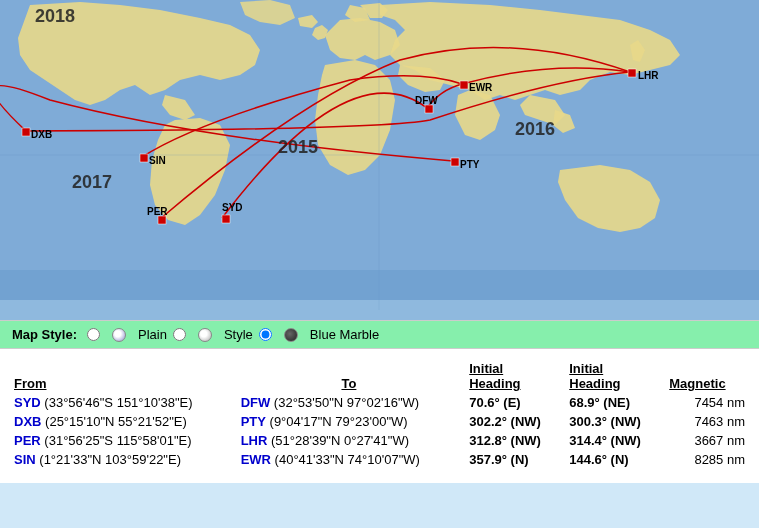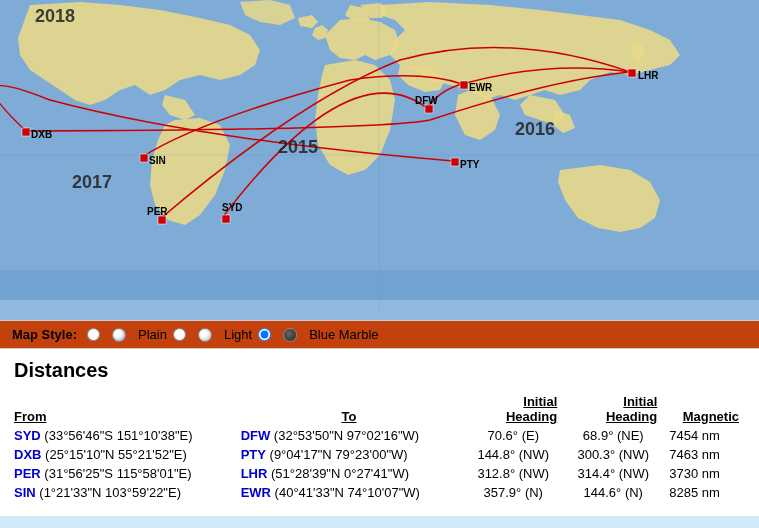--- a/index.html
+++ b/index.html
@@ -19,21 +19,21 @@
       background: linear-gradient(180deg, #b8d4f0 0%, #c8dff5 100%);
     }
 
     .map-svg {
       width: 100%;
       height: 100%;
     }
 
     
     .controls-bar {
-      background: #c2410c;
+      background: #86efac;
       border-top: 1px solid #ccc;
       border-bottom: 1px solid #ccc;
       padding: 6px 12px;
       display: flex;
       align-items: center;
       gap: 6px;
       font-size: 13px;
     }
     .controls-bar label {
       display: flex;
@@ -71,44 +71,46 @@
       font-weight: bold;
       color: #000;
       margin-bottom: 10px;
     }
     table {
       width: 100%;
       border-collapse: collapse;
       font-size: 13px;
     }
     th {
-      text-align: right;
+      text-align: left;
       font-weight: bold;
       text-decoration: underline;
       padding: 2px 6px;
       vertical-align: bottom;
     }
     th.col-from {
       text-align: left;
       padding-left: 0;
     }
     th.col-to {
       text-align: center;
     }
     td {
       padding: 2px 6px;
       vertical-align: top;
     }
     td.col-from {
       padding-left: 0;
     }
     td.col-numeric {
-      text-align: center;
+      text-align: left;
+      font-weight: bold;
     }
     td.col-distance {
+      text-align: right;
       padding-right: 0;
     }
     a {
       color: #0000cc;
       text-decoration: none;
     }
     .airport-code {
       font-weight: bold;
     }
   </style>
@@ -209,32 +211,31 @@
 
   <label>
     <input type="radio" name="mapstyle" value="plain" style="">
     <span class="globe-icon globe-icon-plain"></span>
     <span>Plain</span>
   </label>
 
   <label>
     <input type="radio" name="mapstyle" value="light" style="">
     <span class="globe-icon globe-icon-light"></span>
-    <span>Light</span>
+    <span>Style</span>
   </label>
 
   <label>
     <input type="radio" name="mapstyle" value="bluemarble" checked="" style="">
     <span class="globe-icon globe-icon-dark"></span>
     <span>Blue Marble</span>
   </label>
 </div>
 
 <div class="distances-section">
-  <div class="distances-title">Distances</div>
 
   <table>
     <thead>
       <tr>
         <th class="col-from">
           <span>From</span>
         </th>
         <th class="col-to">
           <span>To</span>
         </th>
@@ -267,36 +268,36 @@
   </tr>
         <tr>
     <td class="col-from">
       <a href="#" class="airport-code">DXB</a>
       <span> (25°15'10"N 55°21'52"E)</span>
     </td>
     <td class="col-to">
       <a href="#" class="airport-code">PTY</a>
       <span> (9°04'17"N 79°23'00"W)</span>
     </td>
-    <td class="col-numeric">144.8° (NW)</td>
+    <td class="col-numeric">302.2° (NW)</td>
     <td class="col-numeric">300.3° (NW)</td>
     <td class="col-distance">7463 nm</td>
   </tr>
         <tr>
     <td class="col-from">
       <a href="#" class="airport-code">PER</a>
       <span> (31°56'25"S 115°58'01"E)</span>
     </td>
     <td class="col-to">
       <a href="#" class="airport-code">LHR</a>
       <span> (51°28'39"N 0°27'41"W)</span>
     </td>
     <td class="col-numeric">312.8° (NW)</td>
     <td class="col-numeric">314.4° (NW)</td>
-    <td class="col-distance">3730 nm</td>
+    <td class="col-distance">3667 nm</td>
   </tr>
         <tr>
     <td class="col-from">
       <a href="#" class="airport-code">SIN</a>
       <span> (1°21'33"N 103°59'22"E)</span>
     </td>
     <td class="col-to">
       <a href="#" class="airport-code">EWR</a>
       <span> (40°41'33"N 74°10'07"W)</span>
     </td>

